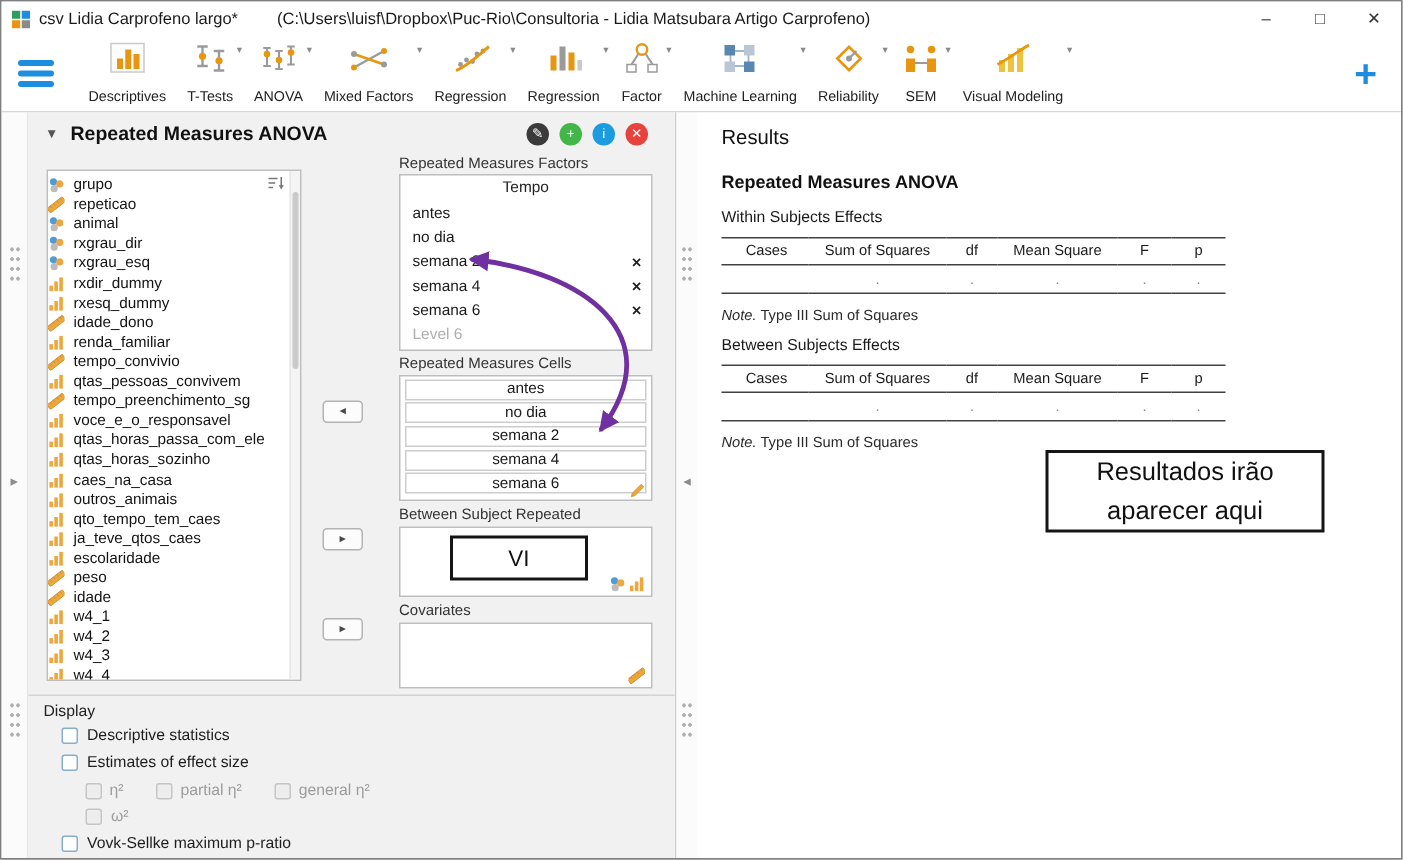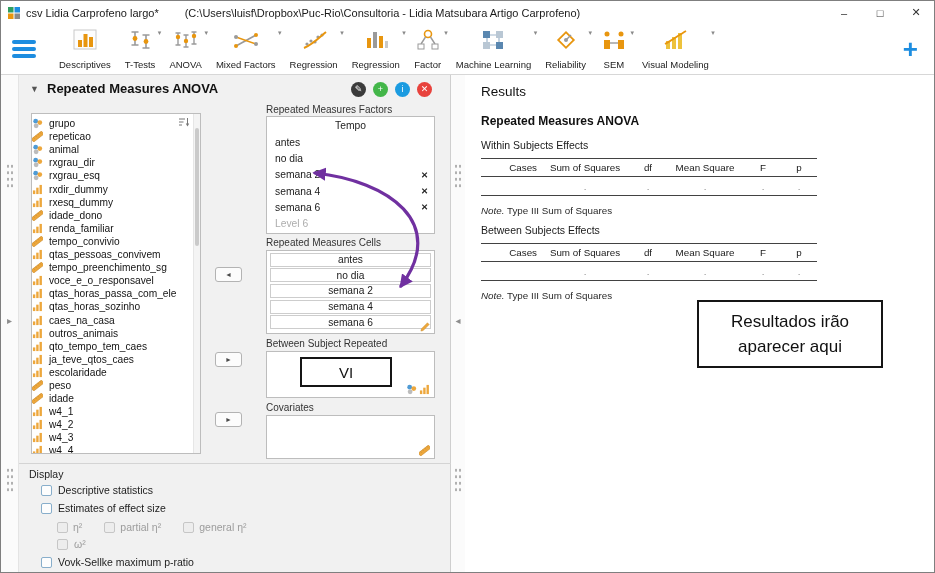--- a/index.html
+++ b/index.html
@@ -72,27 +72,27 @@
 .results{position:absolute;top:74px;left:464px;width:470px;height:497px;background:#fff}
 .res-h1{position:absolute;top:9px;left:16px;font-size:13.5px;font-weight:normal;color:#111}
 .res-h2{position:absolute;top:39px;left:16px;font-size:12px;font-weight:bold;color:#111}
 .tblock{position:absolute;left:16px;width:340px}
 .t1{top:64px}.t2{top:149px}
 .t-title{font-size:10.5px;color:#1a1a1a;margin-bottom:7px}
 .jtable{width:336px;border-collapse:collapse;border-top:1.5px solid #424242;border-bottom:1.5px solid #424242}
 .jtable thead tr{border-bottom:1px solid #424242}
 .jtable th{font-weight:normal;font-size:9.8px;color:#1a1a1a;padding:3px 2px;text-align:center}
 .jtable td{font-size:9.8px;color:#8a8a8a;padding:3.5px 2px;text-align:center}
-.jtable .left{text-align:right;padding-left:4px}
+.jtable .left{text-align:center;padding-left:4px}
 .note{margin-top:9px;font-size:9.8px;color:#2a2a2a}
 
 .overlay{position:absolute;inset:0;pointer-events:none}
 .overlay svg.arrow{position:absolute;inset:0}
 .vi-box{position:absolute;left:299px;top:356px;width:92px;height:30px;background:#fff;border:2px solid #151515;display:flex;align-items:center;justify-content:center;font-size:15px;color:#111}
-.res-box{position:absolute;left:696px;top:299px;width:186px;height:68px;background:#fff;border:2px solid #151515;display:flex;align-items:center;justify-content:center;text-align:center;font-size:17px;color:#111;line-height:1.5;padding:0 8px}
+.res-box{position:absolute;left:696px;top:299px;width:186px;height:55px;background:#fff;border:2px solid #151515;display:flex;align-items:center;justify-content:center;text-align:center;font-size:17px;color:#111;line-height:1.5;padding:0 8px}
 </style>
 </head>
 <body>
 
 <div class="window">
 
   <div class="titlebar">
     <span class="app-icon">
       <svg width="12" height="12" viewBox="0 0 12 12">
           <rect x="0" y="0" width="5.5" height="5.5" fill="#2e9e60"></rect>

